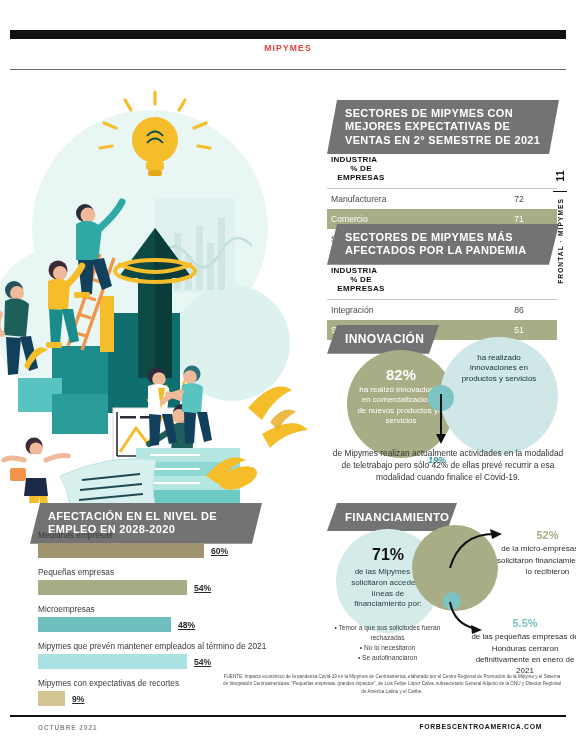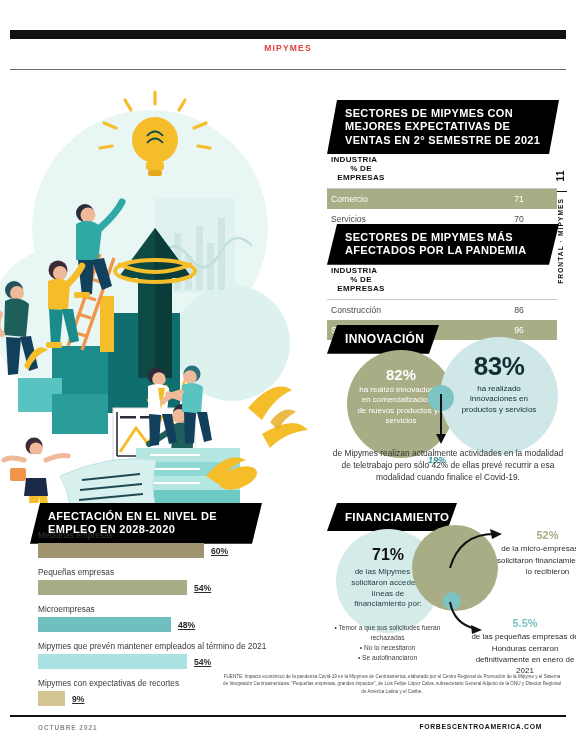--- a/index.html
+++ b/index.html
@@ -42,21 +42,21 @@
     font-size:6.6px; font-weight:bold; letter-spacing:1.1px; color:#111;
     display:inline-block;
   }
 
   
   .illus { position:absolute; left:0; top:78px; width:320px; height:425px; }
 
   
   .banner {
     position:absolute; color:#fff; font-weight:bold;
-    background:#000000;
+    background:#737373;
     padding:7px 14px 7px 18px;
     font-size:11px; line-height:1.22; letter-spacing:.35px;
     clip-path: polygon(10px 0, 100% 0, calc(100% - 10px) 100%, 0 100%);
   }
 
   
   .tbl { position:absolute; width:230px; font-size:8.5px; }
   .tbl .hdr {
     display:flex; justify-content:space-between;
     font-weight:bold; color:#111; font-size:8px;
@@ -333,59 +333,62 @@
       </g>
     </svg>
   </div>
 
   <div class="banner" style="left:327px; top:100px; width:232px;">SECTORES DE MIPYMES CON MEJORES EXPECTATIVAS DE VENTAS EN 2° SEMESTRE DE 2021</div>
   <div class="tbl" style="left:327px; top:148px;">
     <div class="hdr">
       <span>INDUSTRIA</span>
       <span class="val">% DE EMPRESAS</span>
     </div>
+    <div class="row">
+      <span>Manufacturera</span>
+      <span class="val">72</span>
+    </div>
     <div class="row hl">
       <span>Comercio</span>
       <span class="val">71</span>
     </div>
     <div class="row">
       <span>Servicios</span>
       <span class="val">70</span>
     </div>
   </div>
 
   <div class="banner" style="left:327px; top:224px; width:232px;">SECTORES DE MIPYMES MÁS AFECTADOS POR LA PANDEMIA</div>
   <div class="tbl" style="left:327px; top:259px;">
     <div class="hdr">
       <span>INDUSTRIA</span>
       <span class="val">% DE EMPRESAS</span>
     </div>
     <div class="row">
-      <span>Construcción</span>
+      <span>Integración</span>
       <span class="val">86</span>
     </div>
     <div class="row hl">
       <span>Servicios</span>
-      <span class="val">96</span>
+      <span class="val">51</span>
     </div>
     <div class="row">
       <span>Comercio</span>
       <span class="val">76</span>
     </div>
   </div>
 
   <div class="banner" style="left:327px; top:325px; width:112px; font-size:12px;">INNOVACIÓN</div>
 
   <div class="circ c-olive" style="left:347px; top:350px; width:108px; height:108px; padding-top:16px;">
     <div class="c-82">82%</div>
     <div class="c-sub" style="padding:2px 10px 0;">ha realizó innovaciones en comercializaciones de nuevos productos y/o servicios</div>
   </div>
 
   <div class="circ c-teal" style="left:440px; top:337px; width:118px; height:118px; padding-top:14px;">
-    <div class="c-big">83%</div>
     <div class="c-sub" style="padding:2px 14px 0;">ha realizado innovaciones en productos y servicios</div>
   </div>
 
   <div class="circ c-dot" style="left:428px; top:385px; width:26px; height:26px;"></div>
 
   <svg style="position:absolute; left:434px; top:394px;" width="16" height="52">
     <line x1="7" y1="0" x2="7" y2="42" stroke="#111" stroke-width="2"></line>
     <path d="M7 50 L2 40 L12 40 Z" fill="#111"></path>
   </svg>
   <div class="arrow-lbl" style="left:428px; top:455px;font-style:italic;">19%</div>

